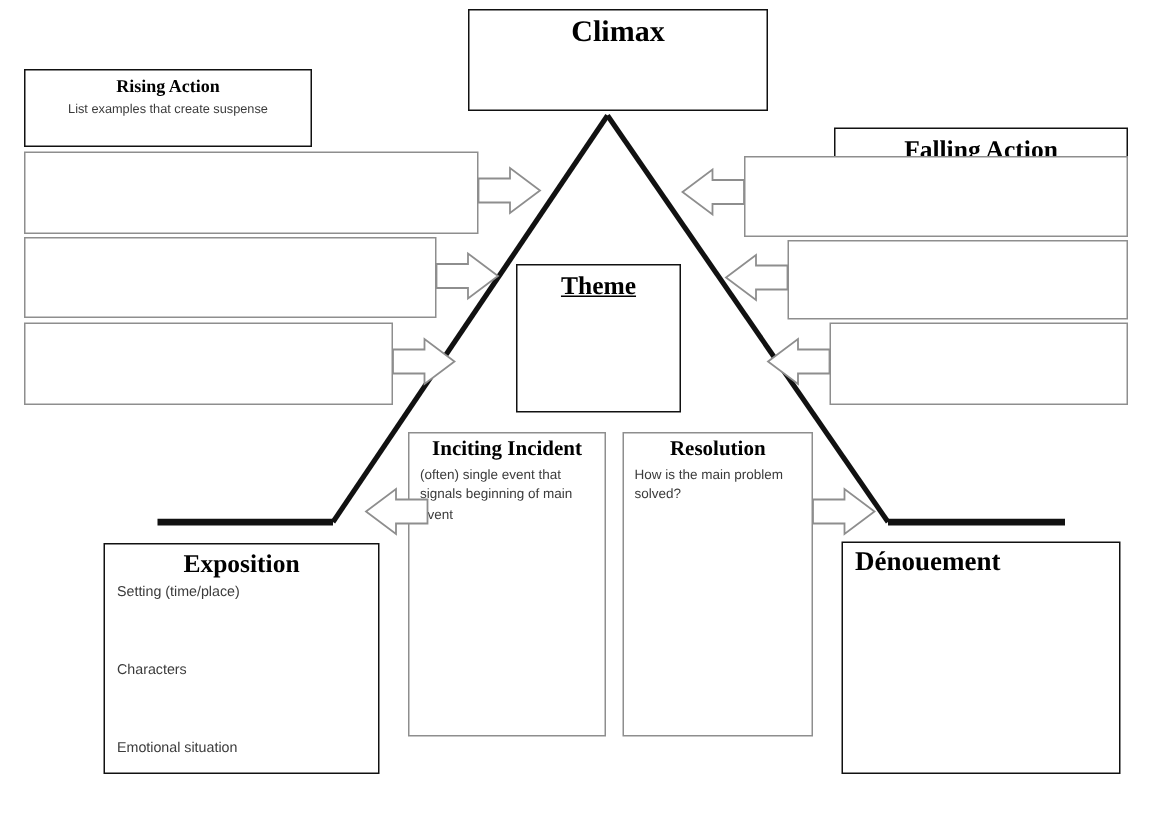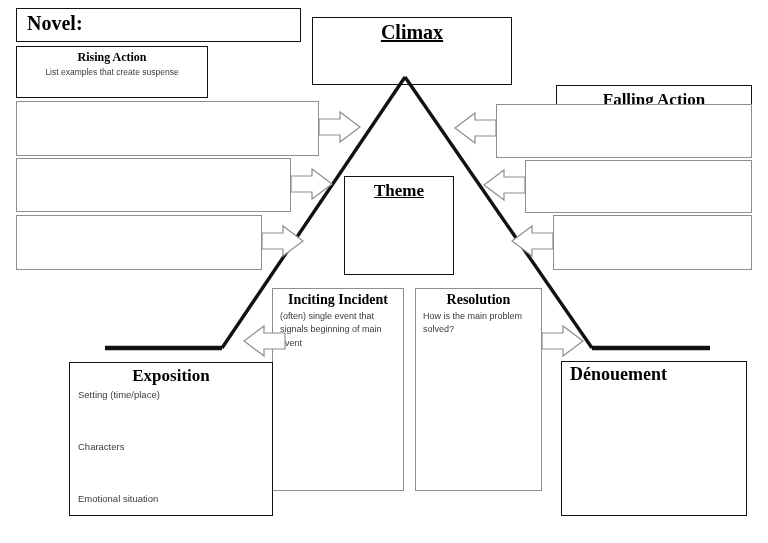--- a/index.html
+++ b/index.html
@@ -54,25 +54,22 @@
     width: 768px;
     height: 543px;
     pointer-events: none;
   }
 </style>
 </head>
 <body>
 
 <div id="canvas">
 
-  <div class="box box-strong" style="left:16px; top:8px; width:285px; height:34px;">
-    <div class="title-serif title-left" style="font-size:20px; padding:4px 0 0 10px;">Novel:</div>
-  </div>
 
-  <div class="box box-strong" style="left:312px; top:17px; width:200px; height:68px;text-decoration:underline;">
+  <div class="box box-strong" style="left:312px; top:6px; width:200px; height:68px;">
     <div class="title-serif" style="font-size:20px; padding-top:4px;">Climax</div>
   </div>
 
   <div class="box box-strong" style="left:16px; top:46px; width:192px; height:52px;">
     <div class="title-serif" style="font-size:12px; padding-top:4px;">Rising Action</div>
     <div class="sub sub-center" style="font-size:8.5px; padding-top:2px;">List examples that create suspense</div>
   </div>
 
   <div class="box box-thin" style="left:16px; top:101px; width:303px; height:55px;"></div>
   <div class="box box-thin" style="left:16px; top:158px; width:275px; height:54px;"></div>
@@ -93,21 +90,21 @@
   <div class="box box-thin" style="left:272px; top:288px; width:132px; height:203px;">
     <div class="title-serif" style="font-size:14px; padding-top:4px;">Inciting Incident</div>
     <div class="sub" style="font-size:9px; padding:2px 6px 0 7px;">(often) single event that signals beginning of main event</div>
   </div>
 
   <div class="box box-thin" style="left:415px; top:288px; width:127px; height:203px;">
     <div class="title-serif" style="font-size:14px; padding-top:4px;">Resolution</div>
     <div class="sub" style="font-size:9px; padding:2px 6px 0 7px;">How is the main problem solved?</div>
   </div>
 
-  <div class="box box-strong" style="left:69px; top:362px; width:204px; height:154px;">
+  <div class="box box-strong" style="left:69px; top:362px; width:184px; height:154px;">
     <div class="title-serif" style="font-size:17px; padding-top:4px;">Exposition</div>
     <div class="sub" style="font-size:9.5px; padding:3px 0 0 8px;">Setting (time/place)</div>
     <div class="sub" style="font-size:9.5px; padding:38px 0 0 8px;">Characters</div>
     <div class="sub" style="font-size:9.5px; padding:38px 0 0 8px;">Emotional situation</div>
   </div>
 
   <div class="box box-strong" style="left:561px; top:361px; width:186px; height:155px;">
     <div class="title-serif title-left" style="font-size:18px; padding:3px 0 0 8px;">Dénouement</div>
   </div>
 

